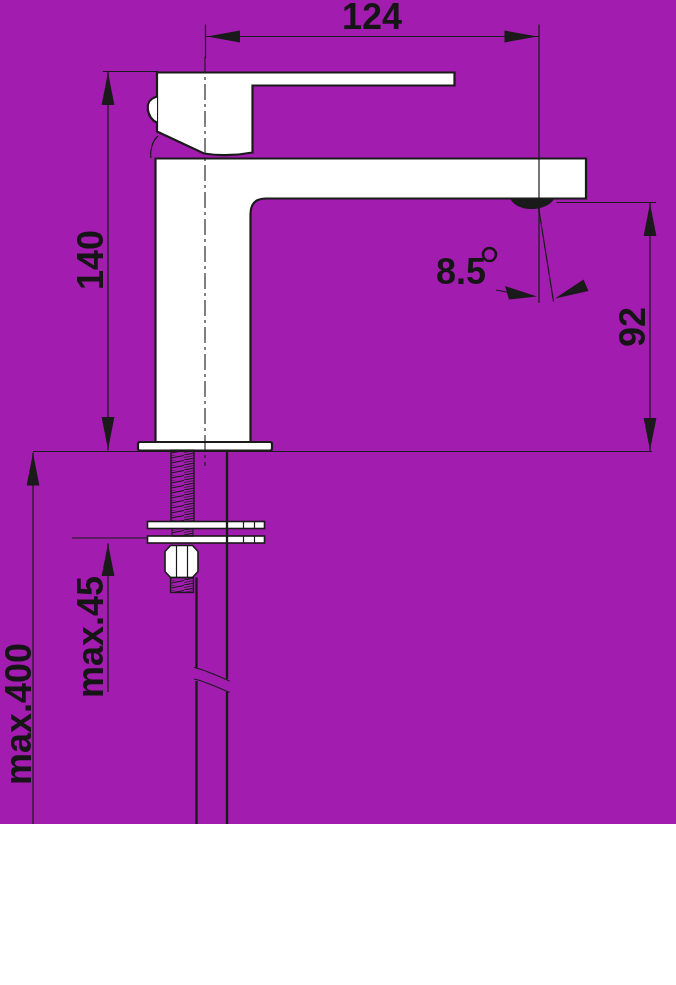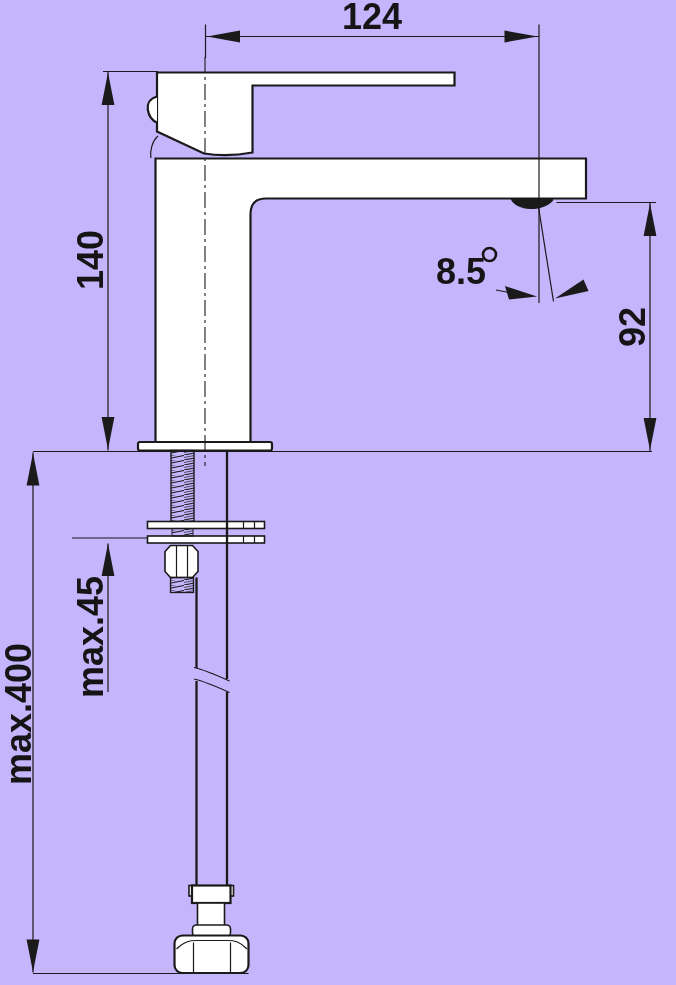--- a/index.html
+++ b/index.html
@@ -1,16 +1,16 @@
 <!DOCTYPE html>
 <html><head>
 <meta charset="utf-8">
 <style>
   html,body{margin:0;padding:0;background:#ffffff;}
-  .stage{width:676px;height:985px;position:relative;background:#c4b5fd;}
+  .stage{width:676px;height:824px;position:relative;background:#a21caf;}
   svg{display:block;}
   .lbl{font-family:"Liberation Sans","DejaVu Sans",sans-serif;font-weight:700;font-size:36px;fill:#151515;}
   .thin{stroke:#1a1a1a;stroke-width:1.2;fill:none;}
   .thick{stroke:#1a1a1a;stroke-width:2.3;fill:none;}
   .part{stroke:#1a1a1a;stroke-width:2.2;fill:#ffffff;}
   .part-thin{stroke:#1a1a1a;stroke-width:1.6;fill:#ffffff;}
   .arrow{fill:#1a1a1a;stroke:none;}
   .center{stroke:#1a1a1a;stroke-width:1.1;fill:none;stroke-dasharray:16 4 3 4;}
 </style>
 </head>

